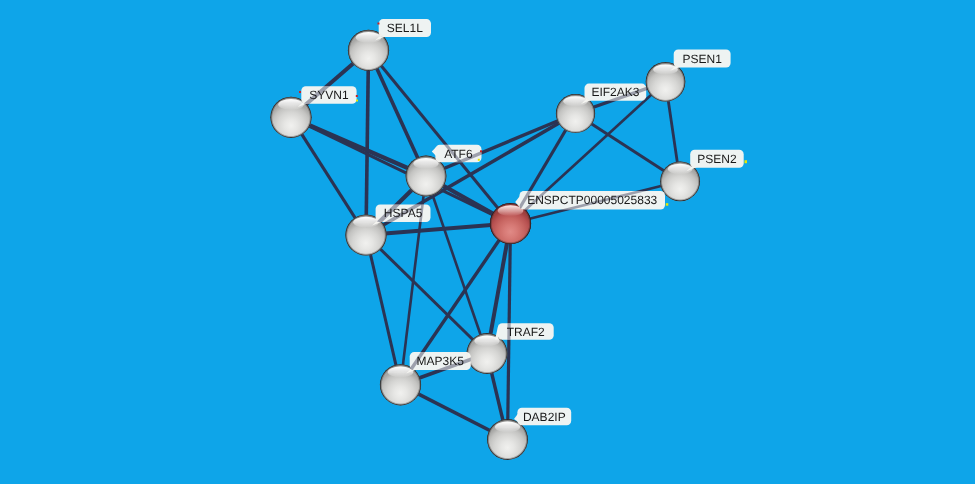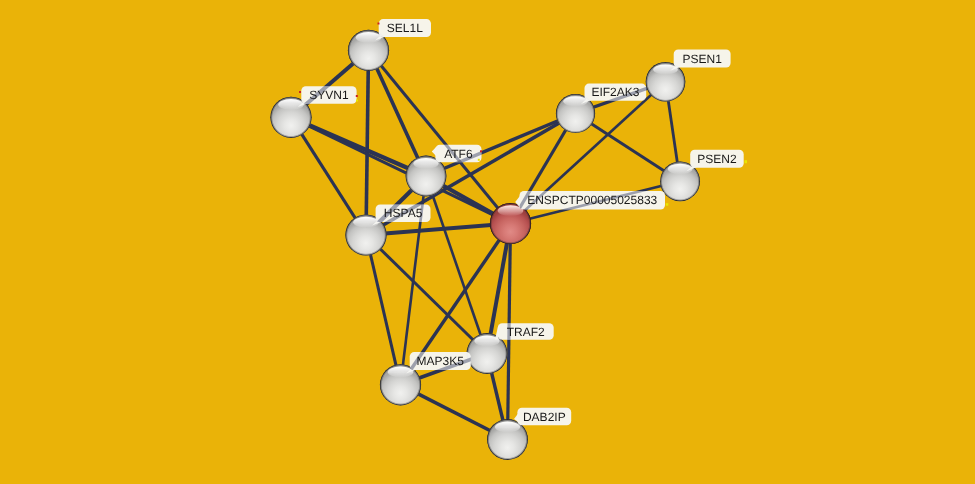--- a/index.html
+++ b/index.html
@@ -1,16 +1,16 @@
 <!DOCTYPE html>
 <html><head>
 <meta charset="utf-8">
 <style>
   html,body{margin:0;padding:0;background:#000;}
-  #stage{position:relative;width:975px;height:484px;background:#eab308;overflow:hidden;
+  #stage{position:relative;width:975px;height:484px;background:#0ea5e9;overflow:hidden;
          font-family:"Liberation Sans", sans-serif;text-align:center;}
 </style>
 </head>
 <body>
 <div id="stage">
 <svg width="975" height="484" viewBox="0 0 975 484">
   <defs>
     <radialGradient id="ballW" cx="0.5" cy="0.70" r="0.55">
       <stop offset="0%" stop-color="#f1f1ef"></stop>
       <stop offset="29%" stop-color="#e6e6e4"></stop>

